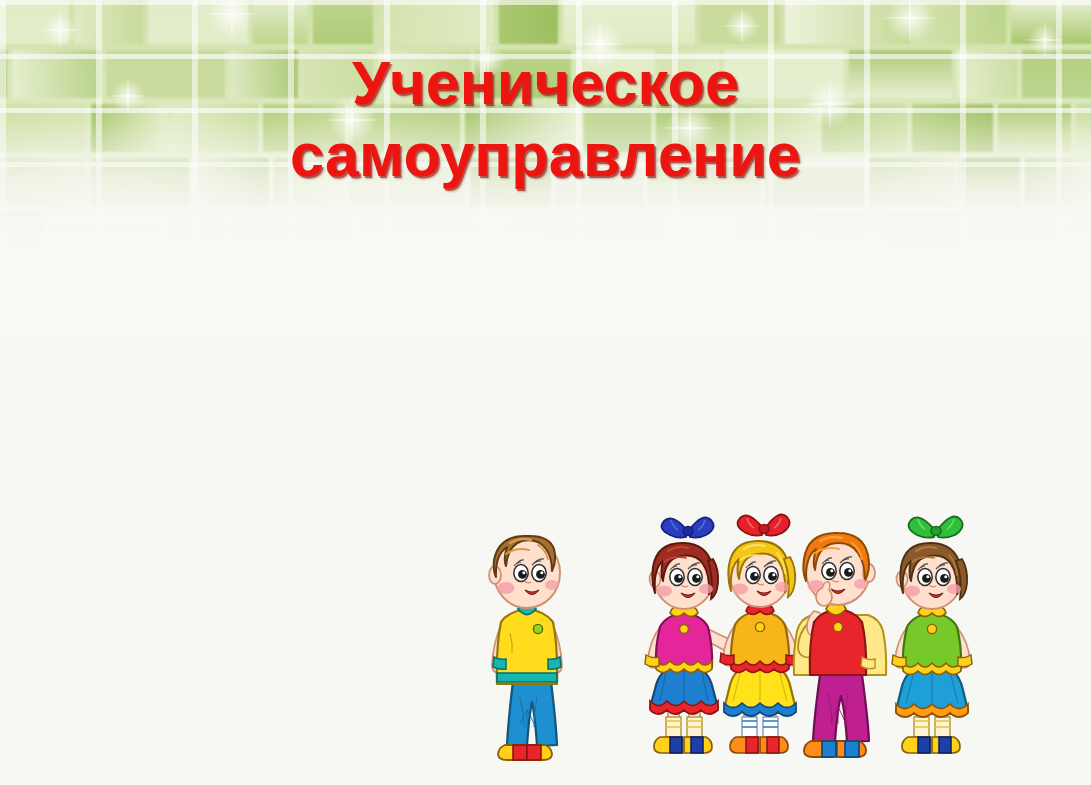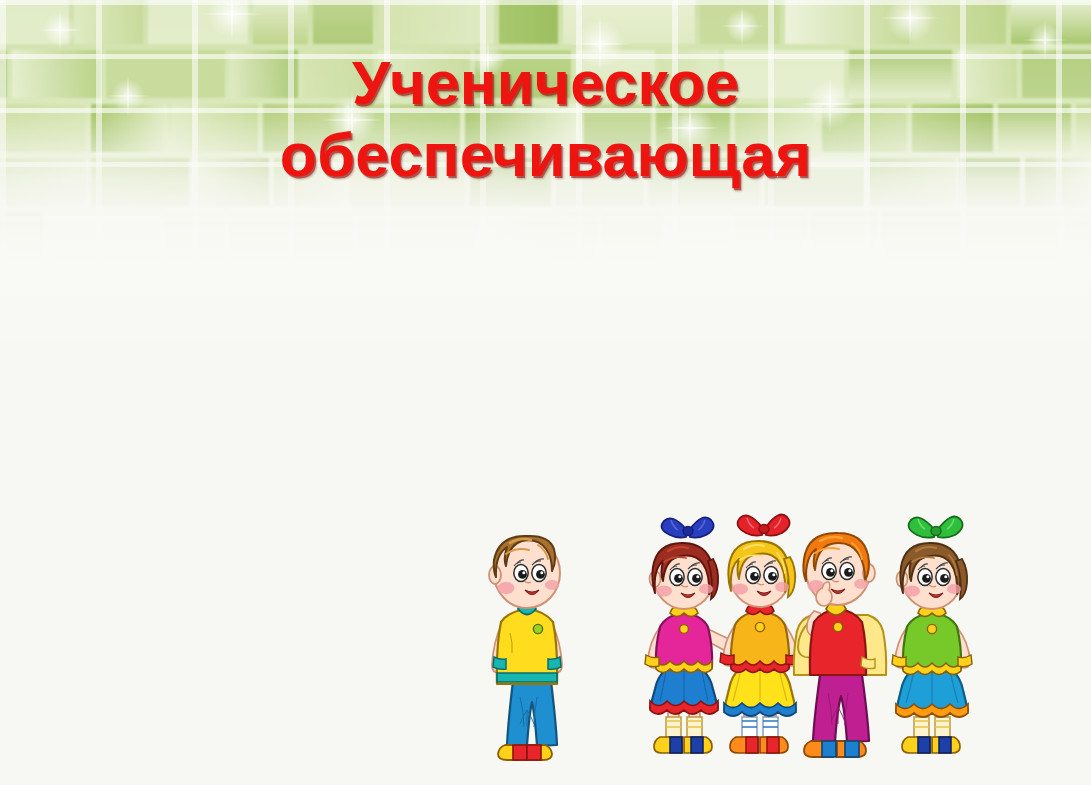--- a/index.html
+++ b/index.html
@@ -244,21 +244,21 @@
           <div class="sparkle" style="left: 830px; top: 104px;"></div>
           <div class="sparkle d" style="left: 60px; top: 30px;"></div>
           <div class="sparkle" style="left: 690px; top: 128px;"></div>
         </div>
     </div>
     <div class="fade-white"></div>
   </div>
 
   <div id="title">
     <span class="tline l1">Ученическое</span>
-    <span class="tline l2">обеспечивающая</span>
+    <span class="tline l2">самоуправление</span>
   </div>
 
 
   <div id="kids">
     <svg viewBox="0 0 560 280" xmlns="http://www.w3.org/2000/svg">
       <defs>
         <g id="eye-pair">
           <ellipse cx="-9" cy="0" rx="7.2" ry="8.4" fill="#ffffff" stroke="#2b2b2b" stroke-width="1.5"></ellipse>
           <ellipse cx="9" cy="0" rx="7.2" ry="8.4" fill="#ffffff" stroke="#2b2b2b" stroke-width="1.5"></ellipse>
           <circle cx="-7.5" cy="1.4" r="4.4" fill="#1a1a1a"></circle>

